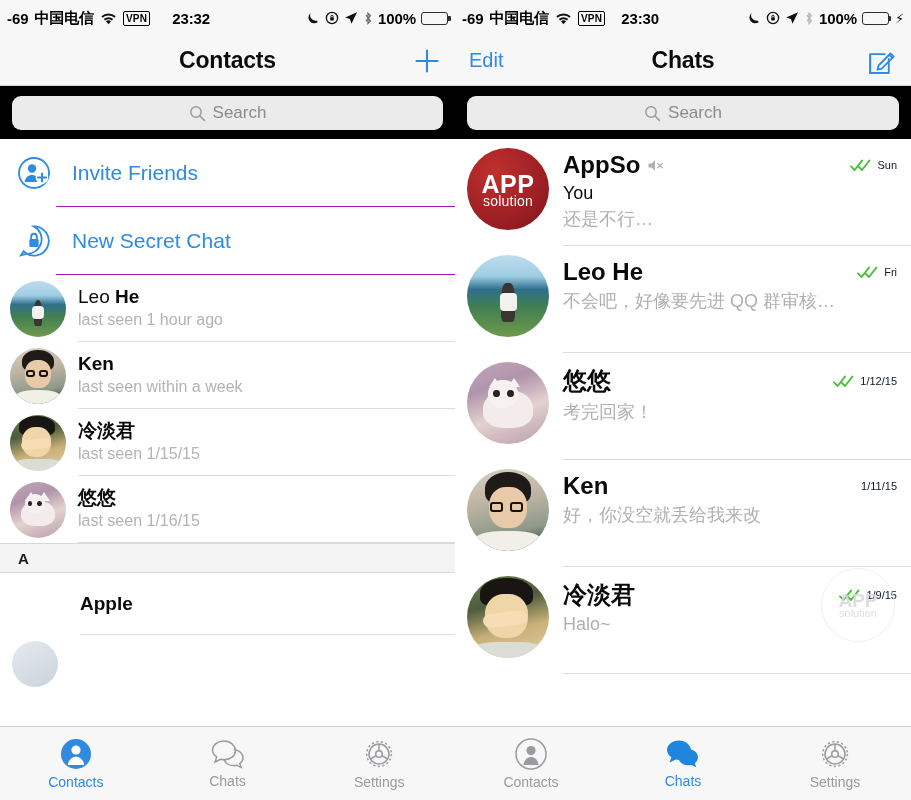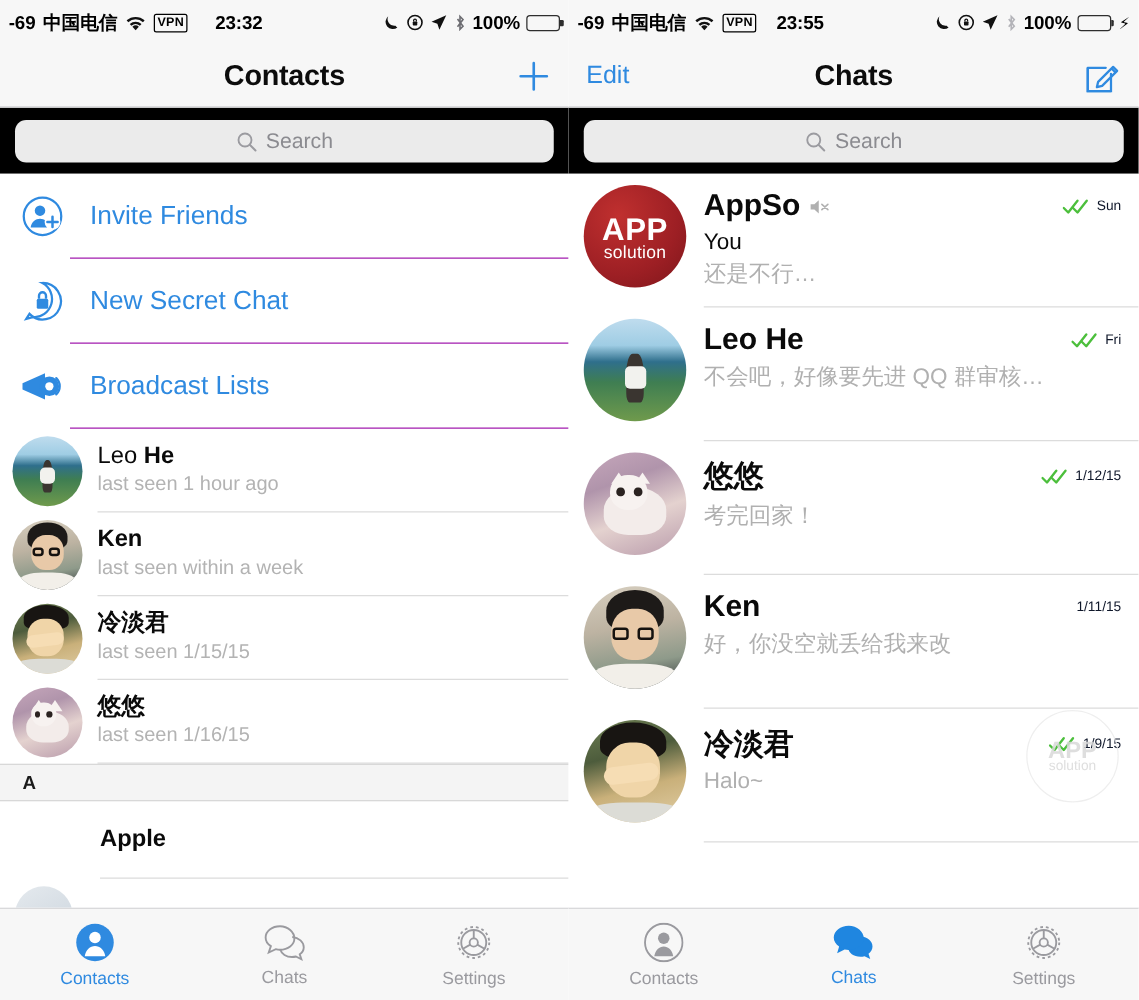--- a/index.html
+++ b/index.html
@@ -292,31 +292,20 @@
         <div class="a-ic">
           <svg class="ic" width="34" height="34" viewBox="0 0 34 34">
             <path d="M17 2.4A14.6 14.6 0 1 1 6.6 27.1L4 31.2l5.2-1.4A14.6 14.6 0 0 0 17 2.4z" fill="none" stroke="#2f8ae0" stroke-width="1.8"></path>
             <rect x="12.4" y="15" width="9.2" height="8" rx="1.2" fill="#2f8ae0"></rect>
             <path d="M14.2 15v-2.4a2.8 2.8 0 0 1 5.6 0V15" fill="none" stroke="#2f8ae0" stroke-width="1.9"></path>
           </svg>
         </div>
         <div class="a-lbl">New Secret Chat</div>
       </div>
 
-      <div class="action-row">
-        <div class="a-ic">
-          <svg class="ic" width="36" height="28" viewBox="0 0 36 28">
-            <path d="M2 11.5 20 3.5v21L2 16.5z" fill="#2f8ae0"></path>
-            <circle cx="23.5" cy="14" r="7.8" fill="#2f8ae0"></circle>
-            <circle cx="23.5" cy="14" r="3.3" fill="#fff"></circle>
-            <path d="M29 7.5a9 9 0 0 1 0 13" fill="none" stroke="#2f8ae0" stroke-width="1.8" stroke-linecap="round"></path>
-          </svg>
-        </div>
-        <div class="a-lbl">Broadcast Lists</div>
-      </div>
 
       <div class="contact-row">
         <div class="av">
           <div class="avatar av-leo">
               <div class="person"></div>
               <div class="shirt"></div>
             </div>
         </div>
         <div class="c-body">
           <div class="c-name"><span class="first">Leo </span><span class="last">He</span></div>
@@ -429,21 +418,21 @@
           <svg class="ic" width="17" height="13" viewBox="0 0 17 13">
             <path d="M8.5 12.2 5.9 9.3a4 4 0 0 1 5.2 0z" fill="#111"></path>
             <path d="M3.8 7.1a7.2 7.2 0 0 1 9.4 0l-1.3 1.5a5.3 5.3 0 0 0-6.8 0z" fill="#111"></path>
             <path d="M1.3 4.2a11 11 0 0 1 14.4 0L14.4 5.7a9 9 0 0 0-11.8 0z" fill="#111"></path>
           </svg>
         </span>
         <span class="vpn-badge">VPN</span>
       </div>
       <div class="sb-spacer-b"></div>
       <div class="sb-mid">
-        <span class="sb-time">23:55</span>
+        <span class="sb-time">23:30</span>
       </div>
       <div class="sb-right">
         <span>
           <svg class="ic" width="14" height="14" viewBox="0 0 14 14">
             <path d="M10.4 9.6A5.4 5.4 0 0 1 4.6 2 5.6 5.6 0 1 0 11.9 11a5.4 5.4 0 0 1-1.5-1.4z" fill="#111"></path>
           </svg>
         </span>
         <span>
           <svg class="ic" width="14" height="14" viewBox="0 0 14 14">
             <circle cx="7" cy="7" r="5.6" fill="none" stroke="#111" stroke-width="1.3"></circle>

